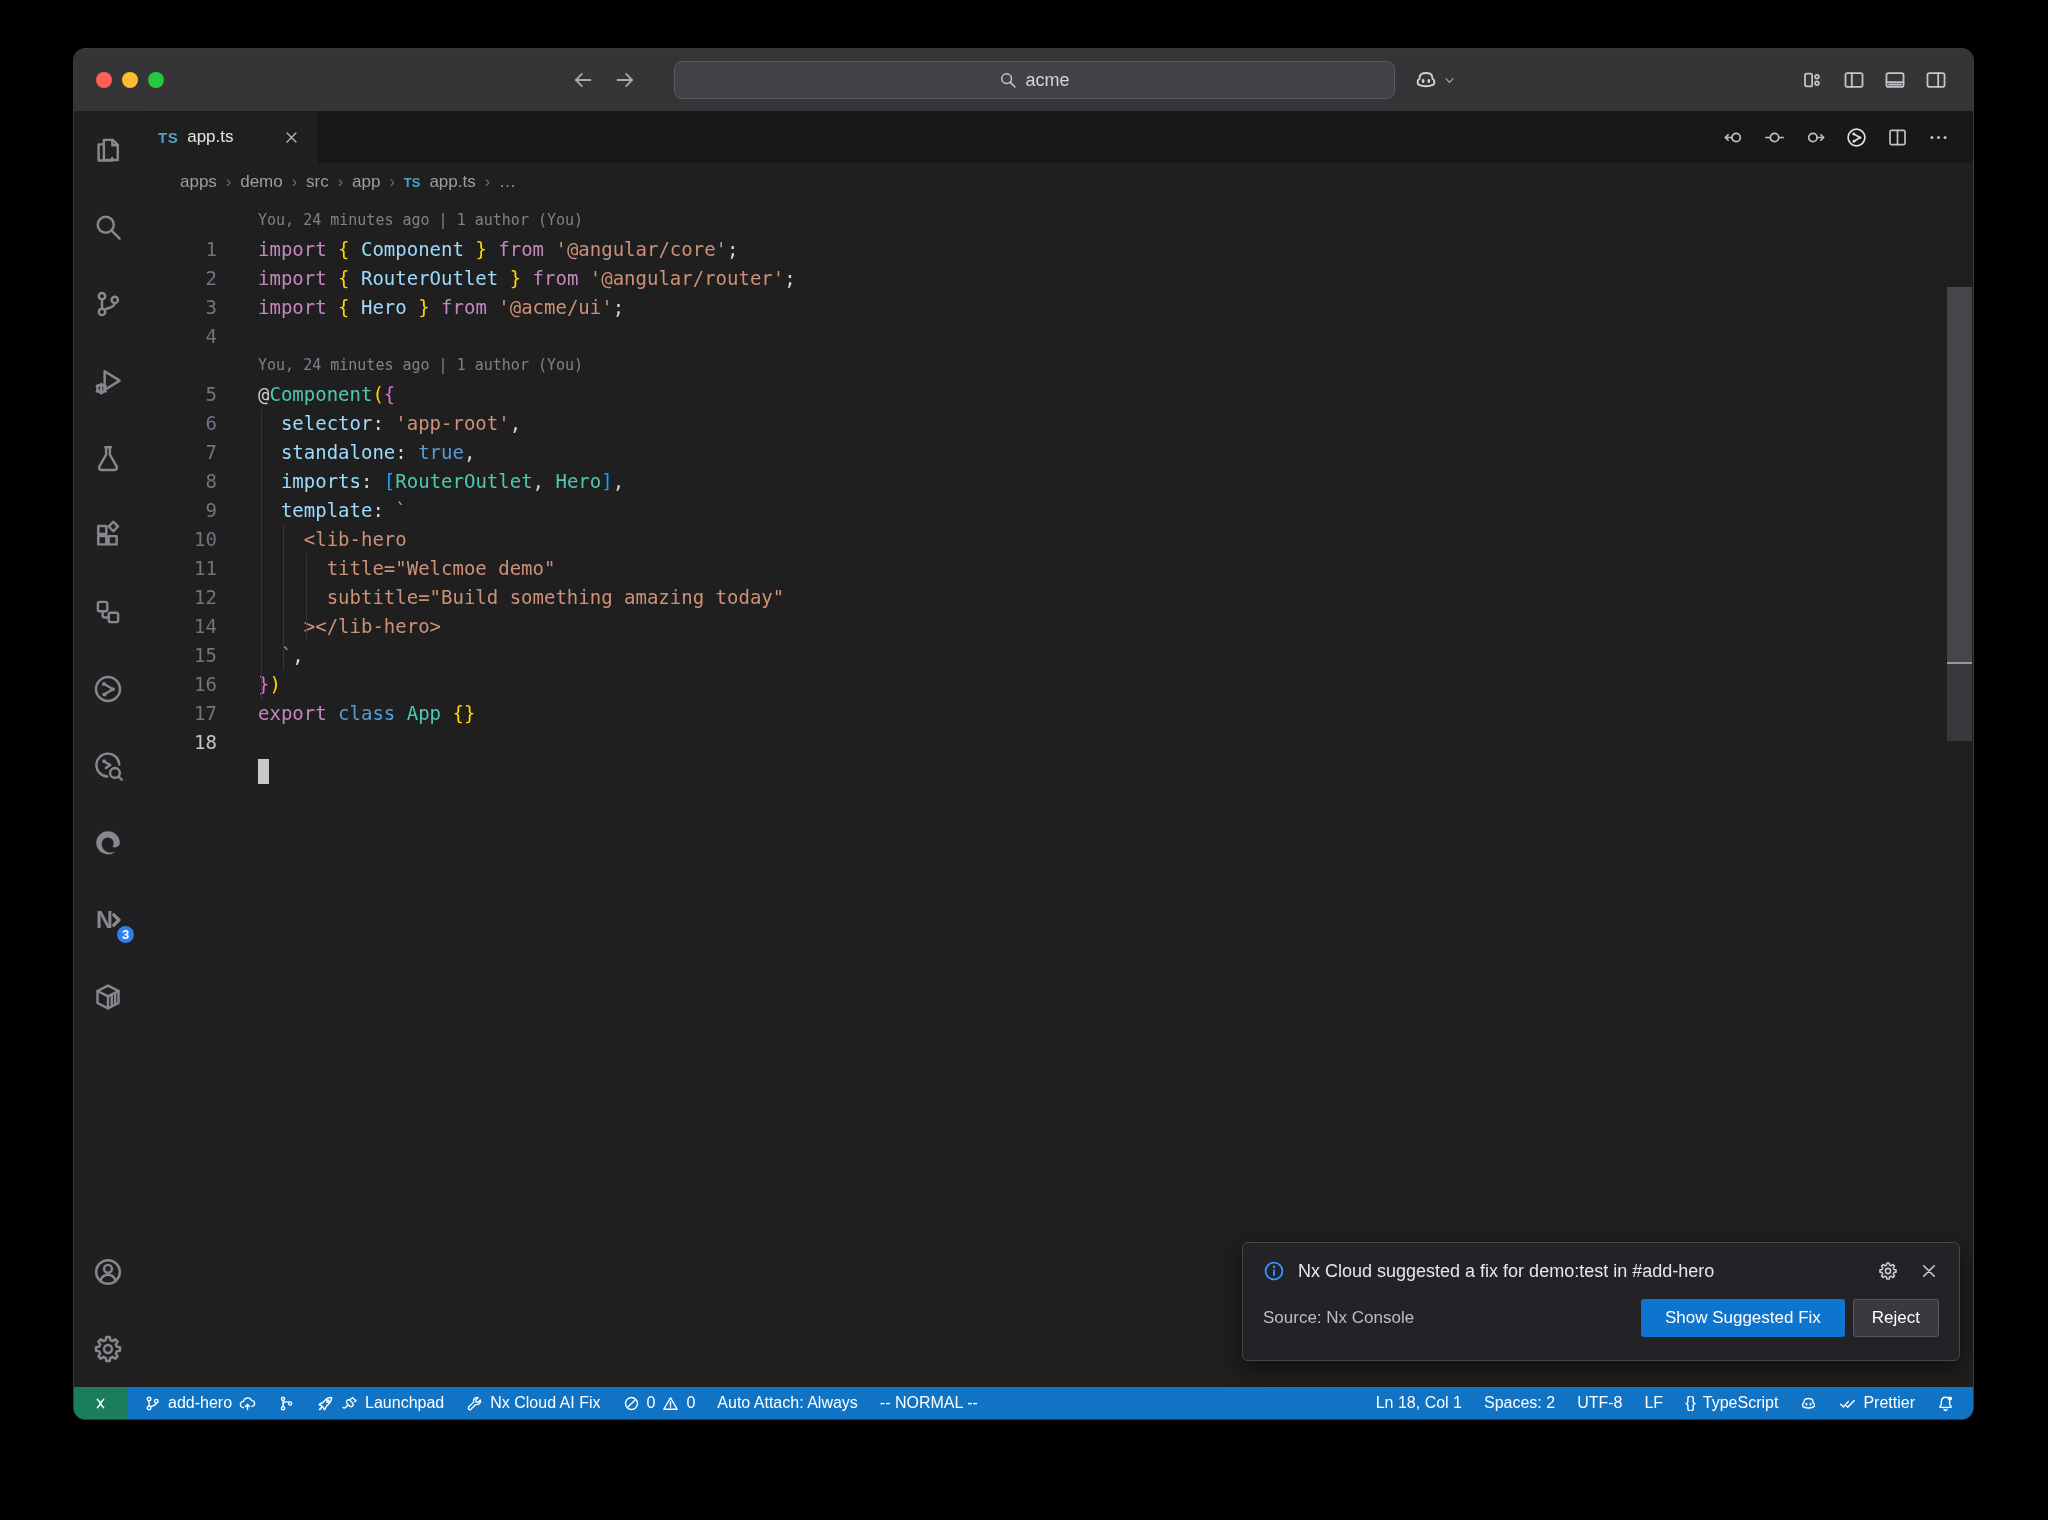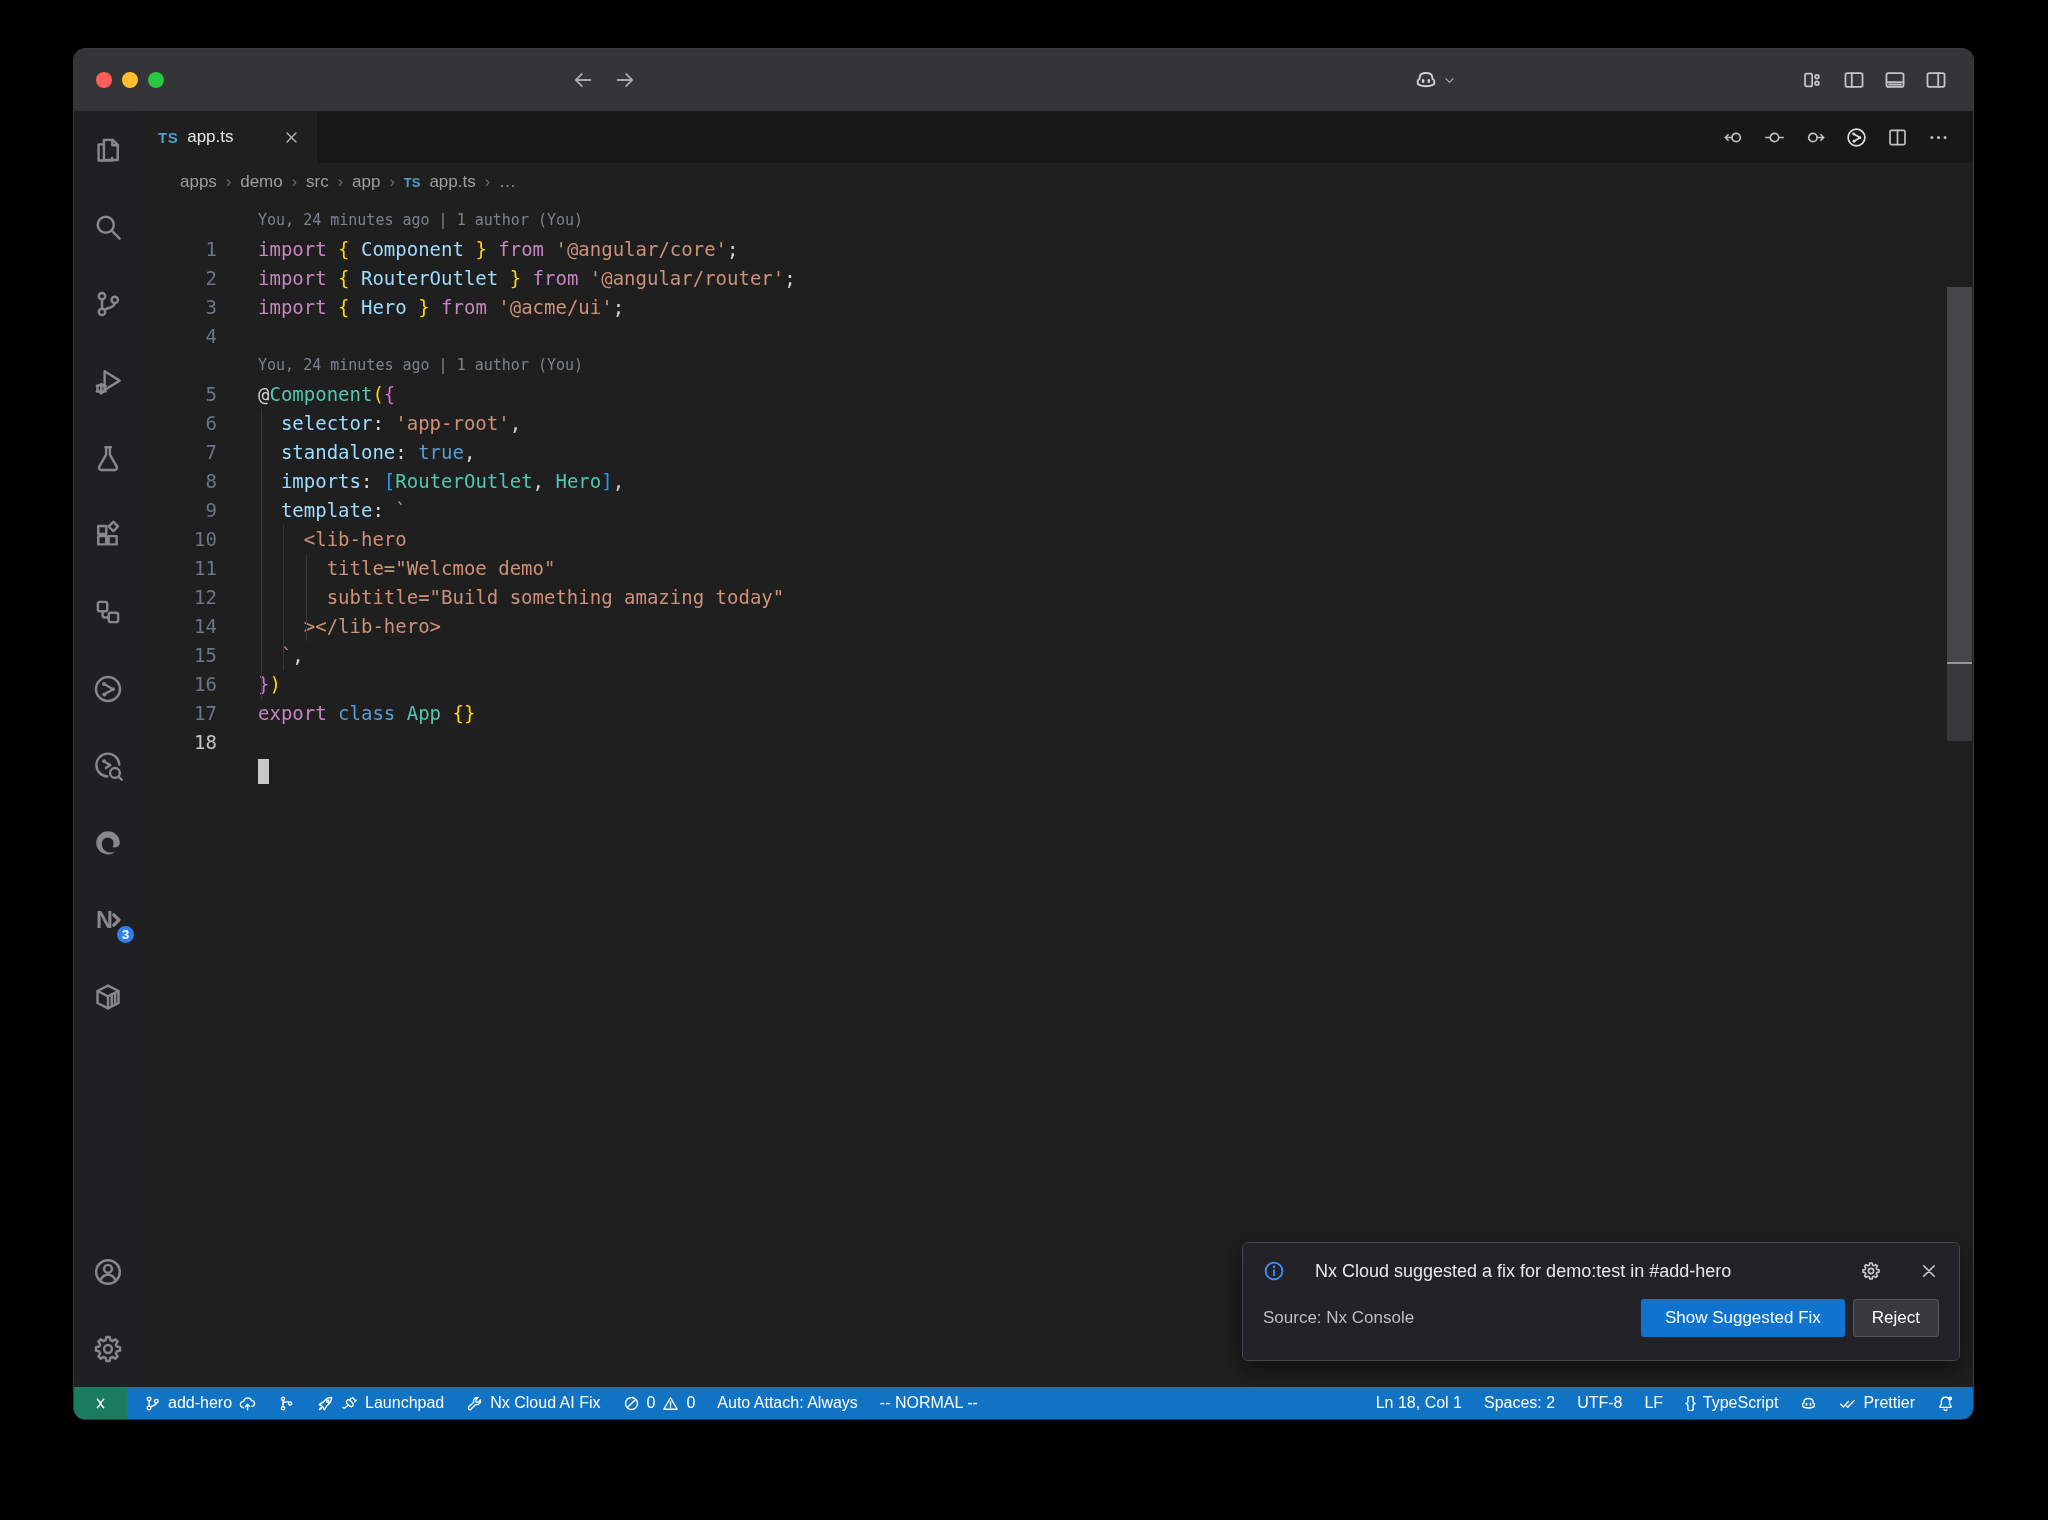--- a/index.html
+++ b/index.html
@@ -73,21 +73,21 @@
 
   .scrollbar{position:absolute;right:1px;top:0;width:25px;bottom:0;}
   .thumb-a{position:absolute;left:0;right:0;top:86px;height:375px;background:#45454a;}
   .thumb-line{position:absolute;left:0;right:0;top:461px;height:2px;background:#97979b;}
   .thumb-b{position:absolute;left:0;right:0;top:463px;height:77px;background:#38383c;}
 
   
   .toast{position:absolute;left:1100px;top:1131px;width:718px;height:119px;background:#232327;
          border:1px solid #45454a;border-radius:6px;box-shadow:0 8px 24px rgba(0,0,0,.55);z-index:5;
          display:flex;flex-direction:column;}
-  .toast-head{display:flex;align-items:center;padding:0 20px;height:56px;gap:30px;}
+  .toast-head{display:flex;align-items:center;padding:0 20px;height:56px;gap:13px;}
   .toast-head .info{width:22px;height:22px;color:#3794ff;}
   .toast-msg{color:#e8e8ea;font-size:18px;flex:1;}
   .toast-head .hbtn{width:20px;height:20px;color:#c8c8cc;}
   .toast-head .hbtn + .hbtn{margin-left:8px;}
   .toast-foot{display:flex;align-items:center;padding:0 20px 16px 20px;gap:8px;}
   .toast-src{color:#bebec2;font-size:17px;flex:1;}
   .btn{height:38px;border-radius:3px;display:flex;align-items:center;padding:0 24px;font-size:17px;color:#fff;}
   .btn-primary{background:var(--primary-btn);text-align:center;}
   .btn-secondary{background:#39393e;border:1px solid #55555a;padding:0 18px;}
 
@@ -119,20 +119,31 @@
             </g>
           </svg>
         </span>
       <span class="ic" data-name="forward-arrow-icon">
           <svg viewBox="0 0 16 16">
             <g fill="none" stroke="currentColor" stroke-width="1.3" stroke-linecap="round" stroke-linejoin="round">
               <path d="M2.6 8h10.2M8.8 3.6L13.2 8l-4.4 4.4"></path>
             </g>
           </svg>
         </span>
+    </div>
+    <div class="cmd-center" data-name="command-center-search">
+      <span class="ic" data-name="search-icon">
+          <svg viewBox="0 0 16 16">
+            <g fill="none" stroke="currentColor" stroke-width="1.3" stroke-linecap="round" stroke-linejoin="round">
+              <circle cx="6.8" cy="6.8" r="4.3"></circle>
+              <path d="M10.1 10.1L14.2 14.2"></path>
+            </g>
+          </svg>
+        </span>
+      <span data-name="command-center-query">acme</span>
     </div>
     <div class="copilot-menu" data-name="copilot-menu">
       <span class="ic big" data-name="copilot-icon">
           <svg viewBox="0 0 16 16">
             <g fill="none" stroke="currentColor" stroke-width="1.3" stroke-linecap="round" stroke-linejoin="round">
               <path d="M8 3.3c-2.5 0-4 1-4.2 2.8l-.2 1.3c-.7.1-1.1.6-1.1 1.3v1.4c0 .4.2.8.6 1 1.4.7 3.1 1.1 4.9 1.1s3.5-.4 4.9-1.1c.4-.2.6-.6.6-1V8.7c0-.7-.4-1.2-1.1-1.3l-.2-1.3C12 4.3 10.5 3.3 8 3.3z"></path>
               <rect x="5.3" y="7.3" width="1.6" height="2.7" rx=".8" fill="currentColor" stroke="none"></rect>
               <rect x="9.1" y="7.3" width="1.6" height="2.7" rx=".8" fill="currentColor" stroke="none"></rect>
             </g>
           </svg>

